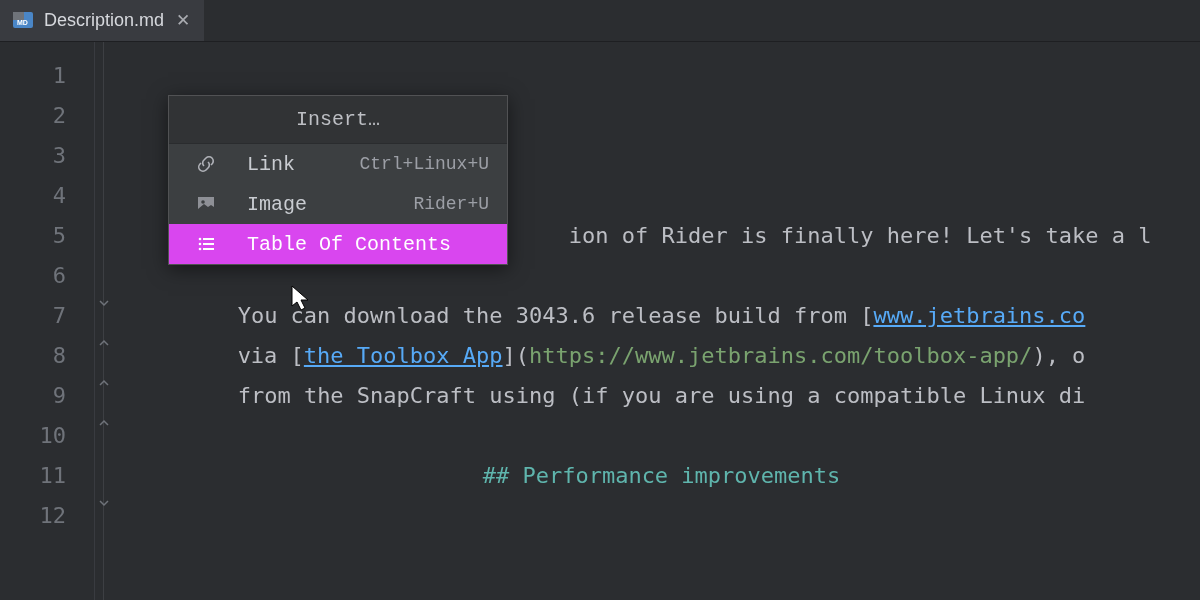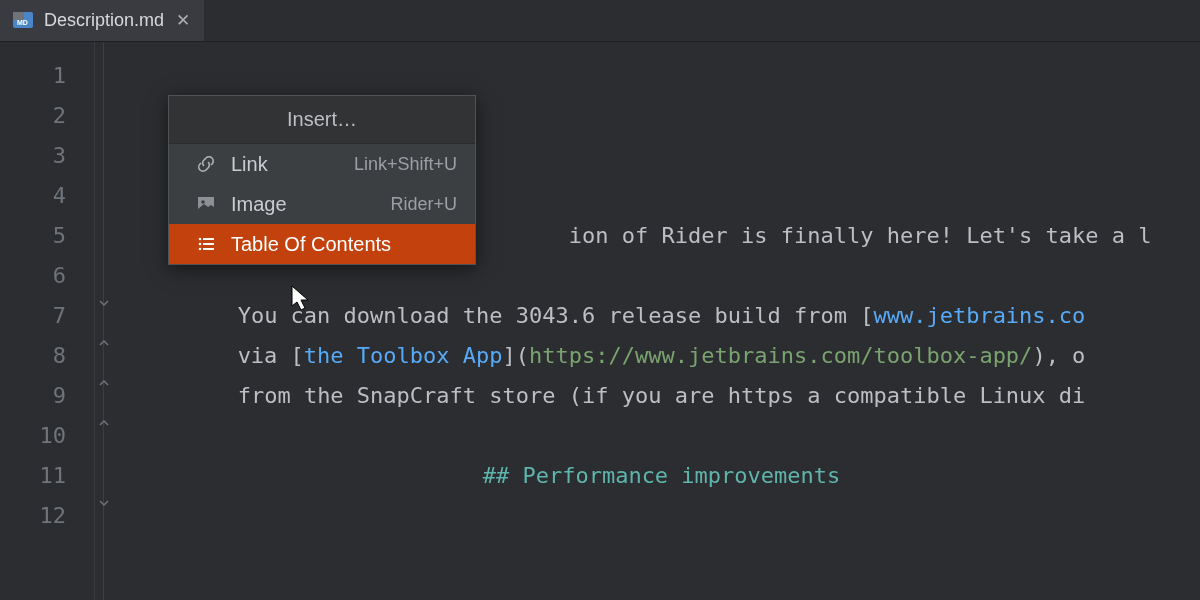--- a/index.html
+++ b/index.html
@@ -105,59 +105,59 @@
     color: #bcbec4;
     position: relative;
     white-space: nowrap;
     overflow: hidden;
     text-align: center;
   }
   .code-line {
     height: 40px;
     white-space: pre;
   }
-  .md-link-text { color: #57aaf7; }
+  .md-link-text { color: #57aaf7; text-decoration: underline; }
   .md-link-url { color: #7aa36f; }
   .md-heading { color: #5fb5ad; }
   .md-bracket { color: #bcbec4; }
   
   
   .popup {
     position: absolute;
     top: 95px;
     left: 168px;
-    width: 308px;
+    width: 340px;
     background: #3c3f41;
     border: 1px solid #515254;
     box-shadow: 0 4px 18px rgba(0,0,0,0.5);
     z-index: 100;
-    font-family: Liberation Sans, sans-serif;
+    font-family: Liberation Mono, monospace;
   }
   .popup-header {
     height: 48px;
     background: #313335;
     display: flex;
     align-items: center;
     justify-content: center;
     color: #bdbfc4;
     font-size: 20px;
     border-bottom: 1px solid #2a2c2e;
   }
   .popup-item {
     height: 40px;
     display: flex;
     align-items: center;
     padding: 0 18px 0 26px;
     color: #c9ccd1;
     font-size: 20px;
     cursor: pointer;
-    gap: 14px;
+    gap: 30px;
   }
   .popup-item.highlighted {
-    background: #c2410c;
+    background: #d946ef;
     color: #ffffff;
   }
   .popup-icon {
     width: 22px;
     height: 22px;
     display: flex;
     align-items: center;
     justify-content: center;
     flex-shrink: 0;
   }
@@ -235,38 +235,38 @@
 
   <div class="code-area">
     <div class="code-line"></div>
     <div class="code-line"></div>
     <div class="code-line"></div>
     <div class="code-line"></div>
     <div class="code-line"><span style="opacity:0">xxxxxxxxxxxxxxxxxxxxxxxxxxxxxx</span><span>ion of Rider is finally here! Let's take a l</span></div>
     <div class="code-line"></div>
     <div class="code-line"><span>You can download the 3043.6 release build from </span><span class="md-bracket">[</span><span class="md-link-text">www.jetbrains.co</span></div>
     <div class="code-line"><span>via </span><span class="md-bracket">[</span><span class="md-link-text">the Toolbox App</span><span class="md-bracket">](</span><span class="md-link-url">https://www.jetbrains.com/toolbox-app/</span><span class="md-bracket">)</span><span>, o</span></div>
-    <div class="code-line">from the SnapCraft store (if you are https a compatible Linux di</div>
+    <div class="code-line">from the SnapCraft using (if you are using a compatible Linux di</div>
     <div class="code-line"></div>
     <div class="code-line"><span class="md-heading">## Performance improvements</span></div>
     <div class="code-line"></div>
   </div>
 </div>
 
 <div class="popup">
   <div class="popup-header">Insert…</div>
 
   <div class="popup-item">
     <span class="popup-icon">
       <svg width="20" height="20" viewBox="0 0 20 20">
           <path d="M8 12 a4 4 0 0 1 0-6 l2-2 a4 4 0 0 1 6 6 l-1 1 M12 8 a4 4 0 0 1 0 6 l-2 2 a4 4 0 0 1-6-6 l1-1" stroke="#b0b2b8" stroke-width="1.6" fill="none"></path>
         </svg>
     </span>
     <span class="popup-label">Link</span>
-    <span class="popup-shortcut">Link+Shift+U</span>
+    <span class="popup-shortcut">Ctrl+Linux+U</span>
   </div>
 
 
   <div class="popup-item">
     <span class="popup-icon">
       <svg width="20" height="20" viewBox="0 0 20 20">
           <rect x="2" y="3" width="16" height="14" fill="#8e9096"></rect>
           <circle cx="7" cy="8" r="1.8" fill="#3c3f41"></circle>
           <path d="M2 15 L8 10 L12 13 L15 11 L18 13 V17 H2 Z" fill="#3c3f41"></path>
         </svg>

